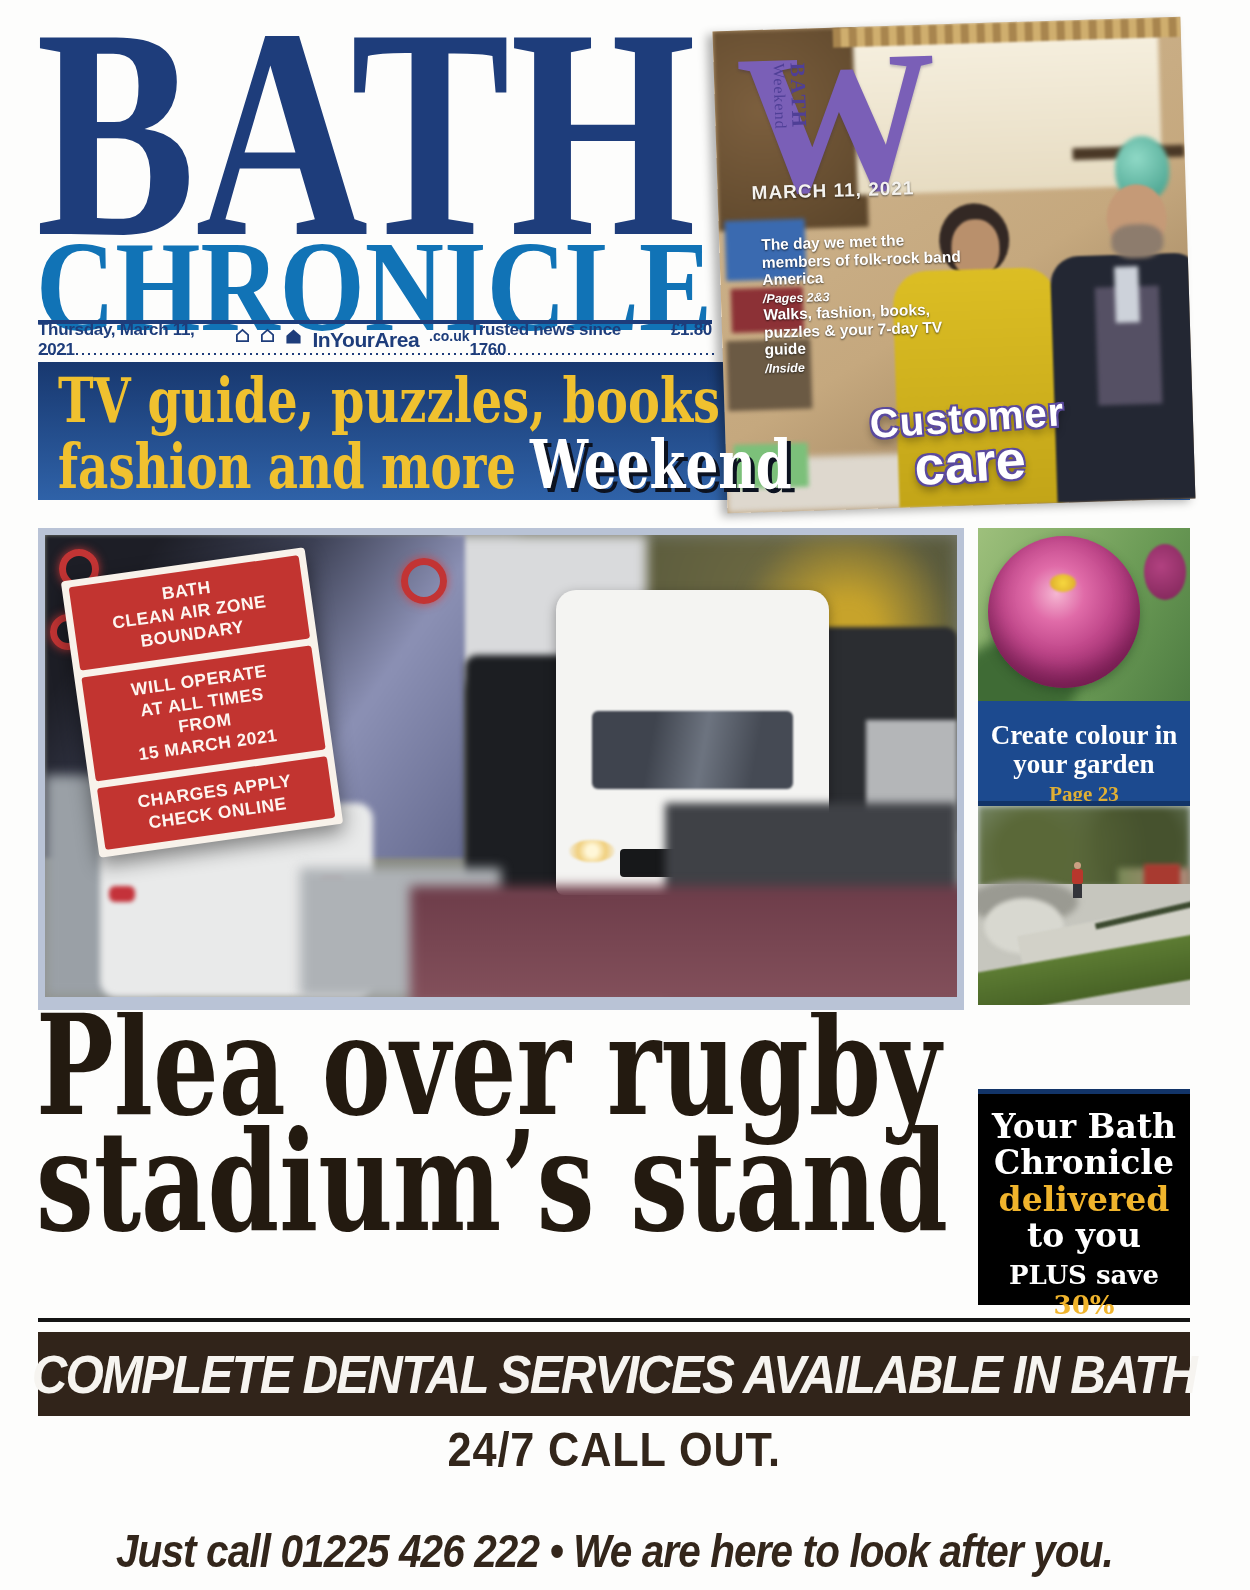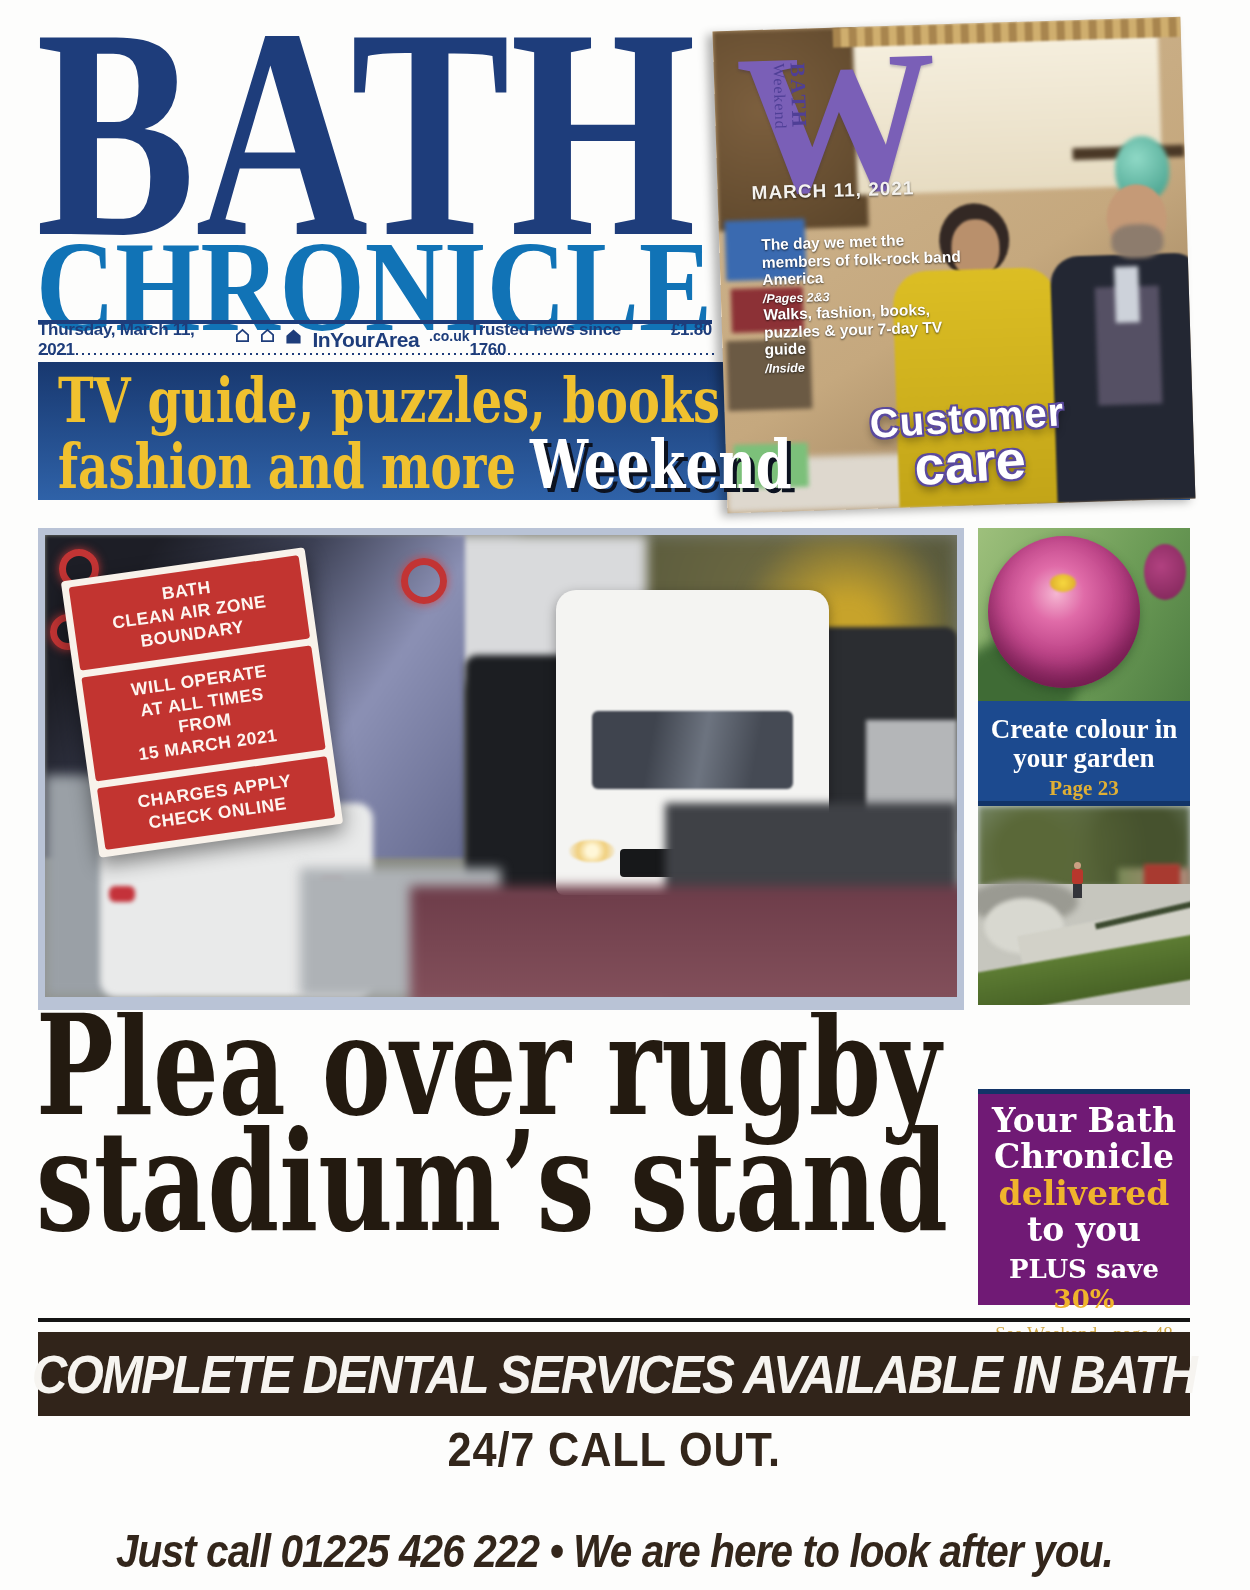--- a/index.html
+++ b/index.html
@@ -125,41 +125,41 @@
   #sb-garden-img{left:978px;top:528px;width:212px;height:173px;overflow:hidden;
      background:linear-gradient(120deg,#9ec07c,#6a9a55 60%,#4e7c42);}
   #flower-main{left:10px;top:8px;width:152px;height:152px;border-radius:50%;
      background:radial-gradient(circle at 45% 38%,#f5b6d2 0%,#e06ba8 22%,#c2498c 45%,#97296a 72%,#7c1f56 100%);
      box-shadow:inset 0 -14px 22px rgba(90,20,60,.55),0 4px 10px rgba(30,60,30,.4);}
   #flower-center{left:72px;top:46px;width:26px;height:18px;border-radius:50%;
      background:radial-gradient(circle,#f7d83f,#d9a62a);}
   #flower-bud{left:166px;top:16px;width:42px;height:56px;border-radius:50%;
      background:radial-gradient(circle at 40% 40%,#b14180,#7c2456);}
   #flower-leafdark{left:-20px;top:110px;width:120px;height:90px;border-radius:50%;background:#3f6b35;}
-  #sb-garden-cap{top:701px;height:120px;padding-top:14px;box-sizing:border-box;}
+  #sb-garden-cap{top:701px;height:120px;padding-top:20px;box-sizing:border-box;}
   #sb-skate-img{left:978px;top:806px;width:212px;height:199px;overflow:hidden;background:#cfd8da;}
   #sk-trees{left:0;top:0;width:212px;height:82px;
      background:radial-gradient(circle at 25% 55%,#5a6838 20%,rgba(90,104,56,0) 70%),
                 radial-gradient(circle at 75% 45%,#46522e 25%,rgba(70,82,46,0) 75%),
                 linear-gradient(#9fb2a8,#6a7a4e);}
   #sk-hut{left:166px;top:58px;width:36px;height:24px;background:#a83a30;}
   #sk-fencecol{left:140px;top:62px;width:72px;height:30px;background:linear-gradient(90deg,#7a8a58,#b0897a);}
   #sk-concrete{left:0;top:78px;width:212px;height:121px;background:#c6c6be;}
   #sk-rampdark{left:-10px;top:74px;width:110px;height:44px;border-radius:50%;background:#9a9a92;}
   #sk-ramplight{left:6px;top:92px;width:80px;height:56px;border-radius:50%;background:#d8d8d0;}
   #sk-path{left:40px;top:108px;width:230px;height:34px;transform:rotate(-11deg);background:#d2d1c8;}
   #sk-grass{left:-12px;top:146px;width:260px;height:44px;transform:rotate(-10deg);
      background:linear-gradient(#5d7c33,#486326);}
   #sk-fence{left:116px;top:104px;width:120px;height:6px;transform:rotate(-13deg);background:#3c4a30;}
   #sk-head{left:96px;top:56px;width:7px;height:7px;border-radius:50%;background:#caa082;}
   #sk-shirt{left:94px;top:63px;width:11px;height:15px;border-radius:3px;background:#b8372c;}
   #sk-legs{left:95px;top:78px;width:9px;height:14px;background:#33343a;}
   #sb-skate-cap{top:1005px;height:84px;padding-top:9px;box-sizing:border-box;}
-  #sb-promo{left:978px;top:1094px;width:212px;height:211px;background:#701a75;text-align:center;
-     font-family:"DejaVu Serif",serif;font-weight:bold;color:#ffffff;padding-top:9px;box-sizing:border-box;}
+  #sb-promo{left:978px;top:1094px;width:212px;height:211px;background:#000000;text-align:center;
+     font-family:"DejaVu Serif",serif;font-weight:bold;color:#ffffff;padding-top:15px;box-sizing:border-box;}
   .promo-big{font-size:33px;line-height:1.1;}
   .promo-yellow{color:#f0b42c;}
   #promo-plus{font-size:26px;margin-top:6px;}
   #promo-ref{font-size:19px;color:#cfa745;margin-top:9px;font-weight:normal;
      font-family:"Liberation Serif",serif;}
 
   
   #headline-svg{left:32px;top:1012px;z-index:2;}
   #subheadline{left:38px;top:1252px;width:930px;white-space:nowrap;}
   #subheadline span{display:inline-block;transform:scaleX(.8);transform-origin:left center;

